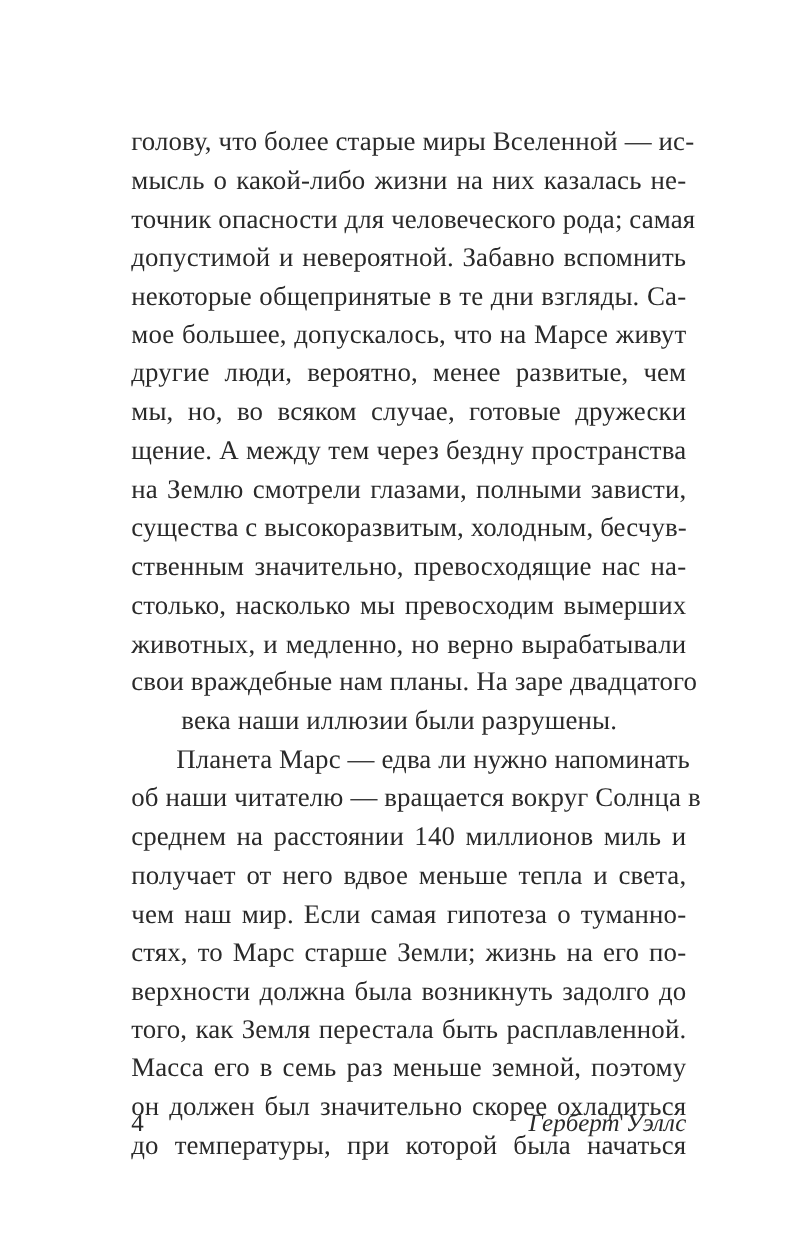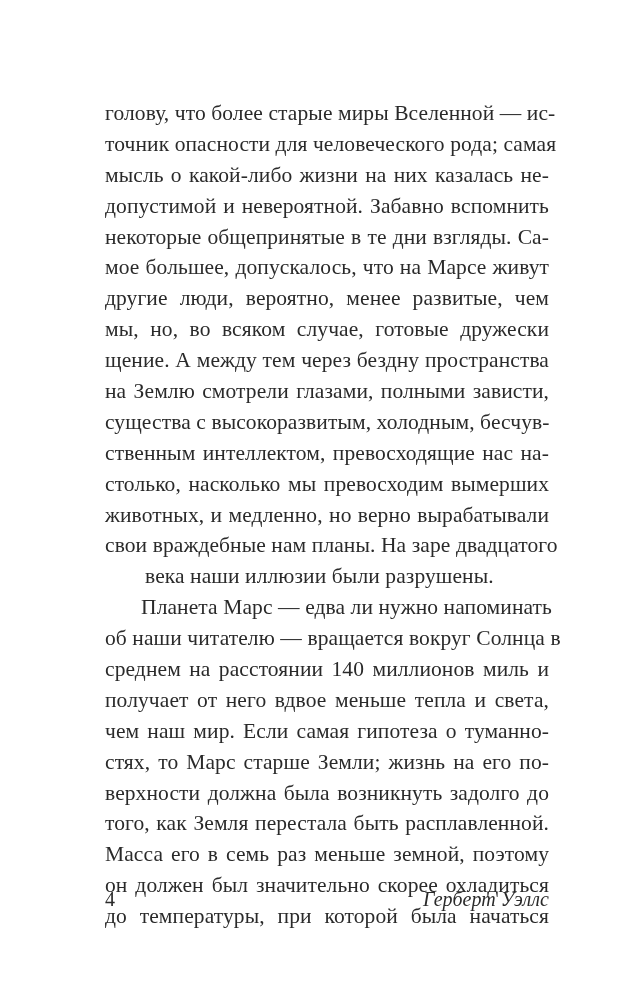--- a/index.html
+++ b/index.html
@@ -41,31 +41,31 @@
   }
   .page-number { position: absolute; left: 0; top: 0; }
   .running-head { position: absolute; right: 0; top: 0; font-style: italic; margin-left: 16px; }
 </style>
 </head>
 <body>
 
 <div class="page">
   <div class="text-block" id="text-block">
       <span class="line">голову, что более старые миры Вселенной — ис-</span>
+      <span class="line">мысль о какой-либо жизни на них казалась не-</span>
       <span class="line">точник опасности для человеческого рода; самая</span>
-      <span class="line">мысль о какой-либо жизни на них казалась не-</span>
       <span class="line">допустимой и невероятной. Забавно вспомнить</span>
       <span class="line">некоторые общепринятые в те дни взгляды. Са-</span>
       <span class="line">мое большее, допускалось, что на Марсе живут</span>
       <span class="line">другие люди, вероятно, менее развитые, чем</span>
       <span class="line">мы, но, во всяком случае, готовые дружески</span>
       <span class="line">щение. А между тем через бездну пространства</span>
       <span class="line">на Землю смотрели глазами, полными зависти,</span>
       <span class="line">существа с высокоразвитым, холодным, бесчув-</span>
-      <span class="line">ственным интеллектом, превосходящие нас на-</span>
+      <span class="line">ственным значительно, превосходящие нас на-</span>
       <span class="line">столько, насколько мы превосходим вымерших</span>
       <span class="line">животных, и медленно, но верно вырабатывали</span>
       <span class="line">свои враждебные нам планы. На заре двадцатого</span>
       <span class="line last">века наши иллюзии были разрушены.</span>
       <span class="line indent">Планета Марс — едва ли нужно напоминать</span>
       <span class="line">об наши читателю — вращается вокруг Солнца в</span>
       <span class="line">среднем на расстоянии 140 миллионов миль и</span>
       <span class="line">получает от него вдвое меньше тепла и света,</span>
       <span class="line">чем наш мир. Если самая гипотеза о туманно-</span>
       <span class="line">стях, то Марс старше Земли; жизнь на его по-</span>

